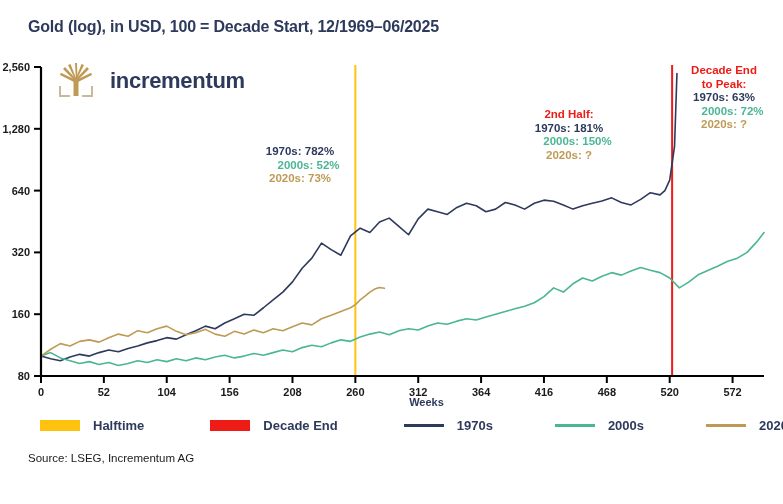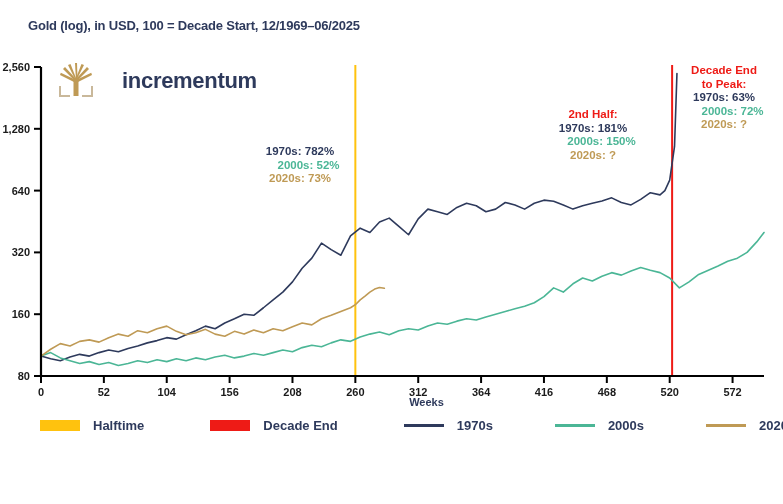--- a/index.html
+++ b/index.html
@@ -18,21 +18,21 @@
   #page {
     position: relative;
     width: 783px;
     height: 504px;
     background: #ffffff;
   }
   #chart-title {
     position: absolute;
     left: 28px;
     top: 18px;
-    font-size: 13px;
+    font-size: 16px;
     font-weight: bold;
     color: #2e3a5c;
     letter-spacing: -0.2px;
     white-space: nowrap;
   }
   #plot-svg {
     position: absolute;
     left: 0;
     top: 0;
   }
@@ -42,29 +42,29 @@
     font-size: 11.5px;
     font-weight: bold;
     line-height: 13.5px;
     white-space: nowrap;
   }
   .ann-head { color: #ee1b16; }
   .ann-1970 { color: #2e3a5c; }
   .ann-2000 { color: #4bb696; padding-left: 17px; }
   .ann-2020 { color: #bf9a55; }
   #ann-first { left: 240px; top: 145px; width: 120px; }
-  #ann-second { left: 528px; top: 108px; width: 130px; }
+  #ann-second { left: 504px; top: 108px; width: 130px; }
   #ann-peak   { left: 672px; top: 64px;  width: 104px; }
   #logo {
     position: absolute;
     left: 56px;
     top: 62px;
     display: flex;
     align-items: center;
-    gap: 26px;
+    gap: 14px;
   }
   #logo-word {
     font-size: 22px;
     font-weight: bold;
     color: #2e3a5c;
     letter-spacing: -0.3px;
   }
   #x-axis-label {
     position: absolute;
     left: 0;
@@ -243,14 +243,15 @@
     <div class="legend-item swatch-line">
       <span class="sw-line" id="sw-2000" style="background: rgb(75, 182, 150);"></span>
       <span>2000s</span>
     </div>
     <div class="legend-item">
       <span class="sw-line" id="sw-2020" style="background: rgb(191, 154, 85);"></span>
       <span>2020s</span>
     </div>
   </div>
 
+  <div id="source">Source: LSEG, Incrementum AG</div>
 
 </div>
 
 </body></html>

